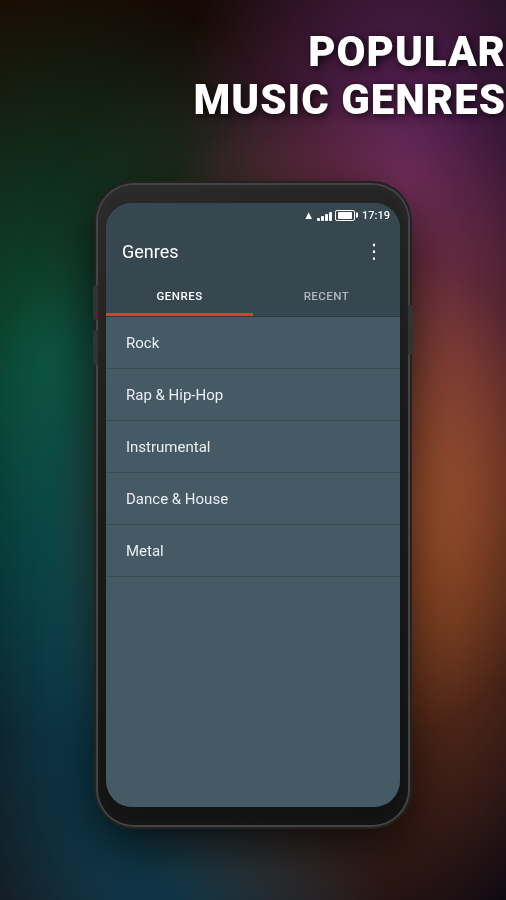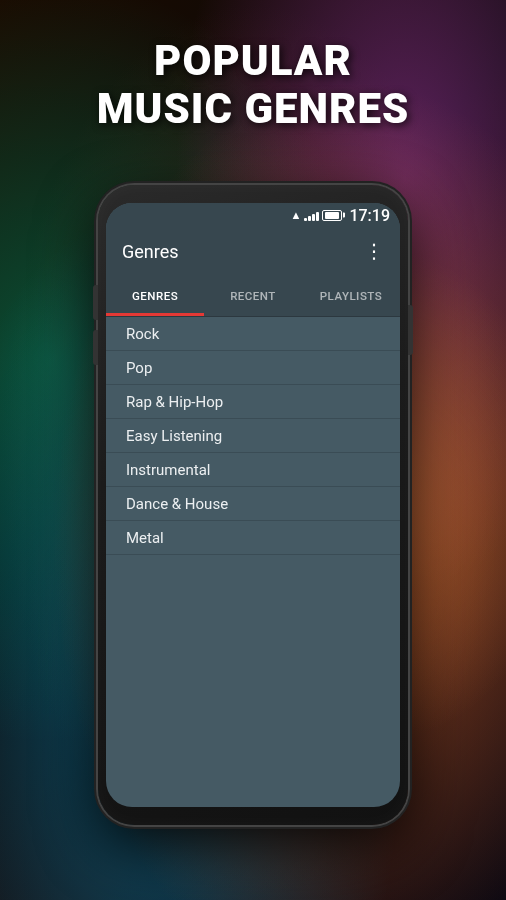--- a/index.html
+++ b/index.html
@@ -32,24 +32,24 @@
       position: absolute;
       inset: 0;
       background:
         radial-gradient(ellipse at 75% 55%, rgba(210,120,60,0.5) 0%, transparent 35%),
         radial-gradient(ellipse at 65% 65%, rgba(180,80,30,0.4) 0%, transparent 25%);
       z-index: 1;
     }
 
     .title-section {
       position: absolute;
-      top: 37px;
+      top: 28px;
       left: 0;
       width: 100%;
-      text-align: center;
+      text-align: right;
       z-index: 10;
     }
 
     .title-text {
       color: #ffffff;
       font-size: 42px;
       font-weight: 900;
       line-height: 1.15;
       text-shadow: 2px 2px 8px rgba(0,0,0,0.8);
       letter-spacing: 1px;
@@ -180,21 +180,21 @@
     .battery-fill {
       display: block;
       width: 14px;
       height: 7px;
       background: #fff;
       border-radius: 1px;
     }
 
     .time-text {
       color: #fff;
-      font-size: 16px;
+      font-size: 11px;
       font-weight: 500;
       margin-left: 4px;
     }
 
     
     .app-header {
       height: 48px;
       background: #37474f;
       display: flex;
       align-items: center;
@@ -253,21 +253,21 @@
     }
 
     
     .genre-list {
       flex: 1;
       background: #455a64;
       overflow: hidden;
     }
 
     .genre-item {
-      height: 34px;
+      height: 52px;
       display: flex;
       align-items: center;
       padding-left: 20px;
       border-bottom: 1px solid rgba(0,0,0,0.15);
       cursor: pointer;
     }
 
     .genre-name {
       color: #eceff1;
       font-size: 15px;
@@ -319,37 +319,28 @@
         <span class="more-icon">⋮</span>
       </div>
 
       <div class="tab-bar">
         <div class="tab-item active">
           <span>GENRES</span>
         </div>
         <div class="tab-item">
           <span>RECENT</span>
         </div>
-        <div class="tab-item">
-          <span>PLAYLISTS</span>
-        </div>
       </div>
 
       <div class="genre-list">
         <div class="genre-item">
           <span class="genre-name">Rock</span>
         </div>
         <div class="genre-item">
-          <span class="genre-name">Pop</span>
-        </div>
-        <div class="genre-item">
           <span class="genre-name">Rap &amp; Hip-Hop</span>
-        </div>
-        <div class="genre-item">
-          <span class="genre-name">Easy Listening</span>
         </div>
         <div class="genre-item">
           <span class="genre-name">Instrumental</span>
         </div>
         <div class="genre-item">
           <span class="genre-name">Dance &amp; House</span>
         </div>
         <div class="genre-item">
           <span class="genre-name">Metal</span>
         </div>

